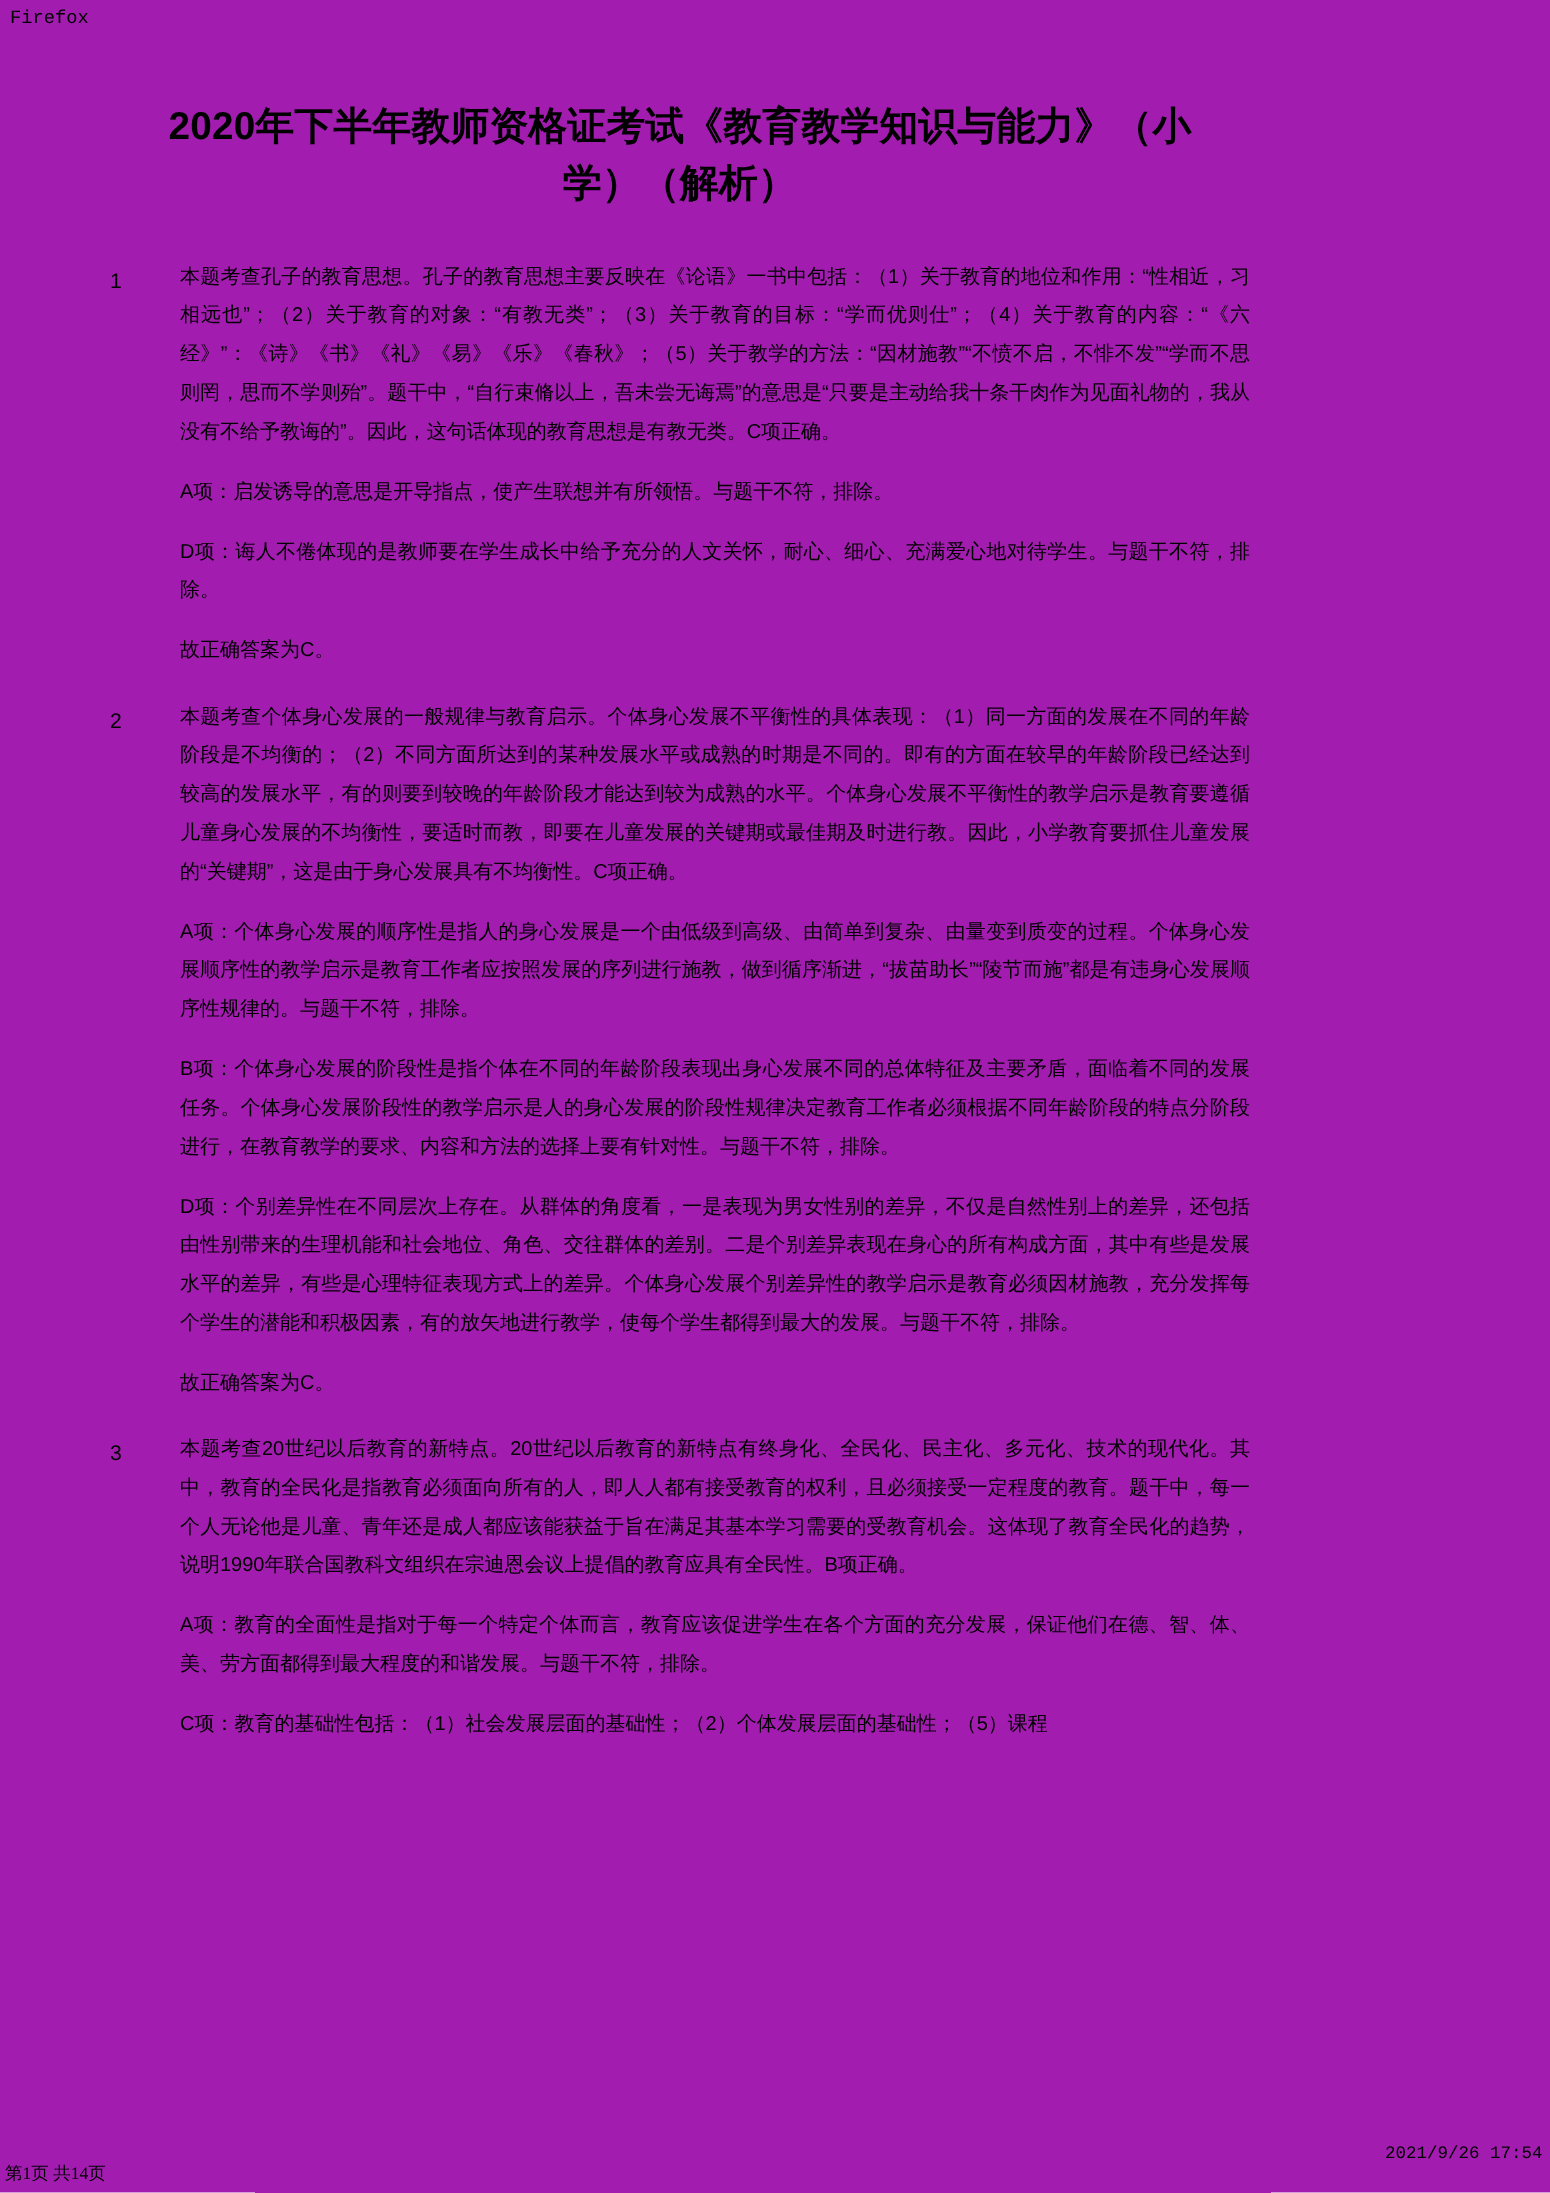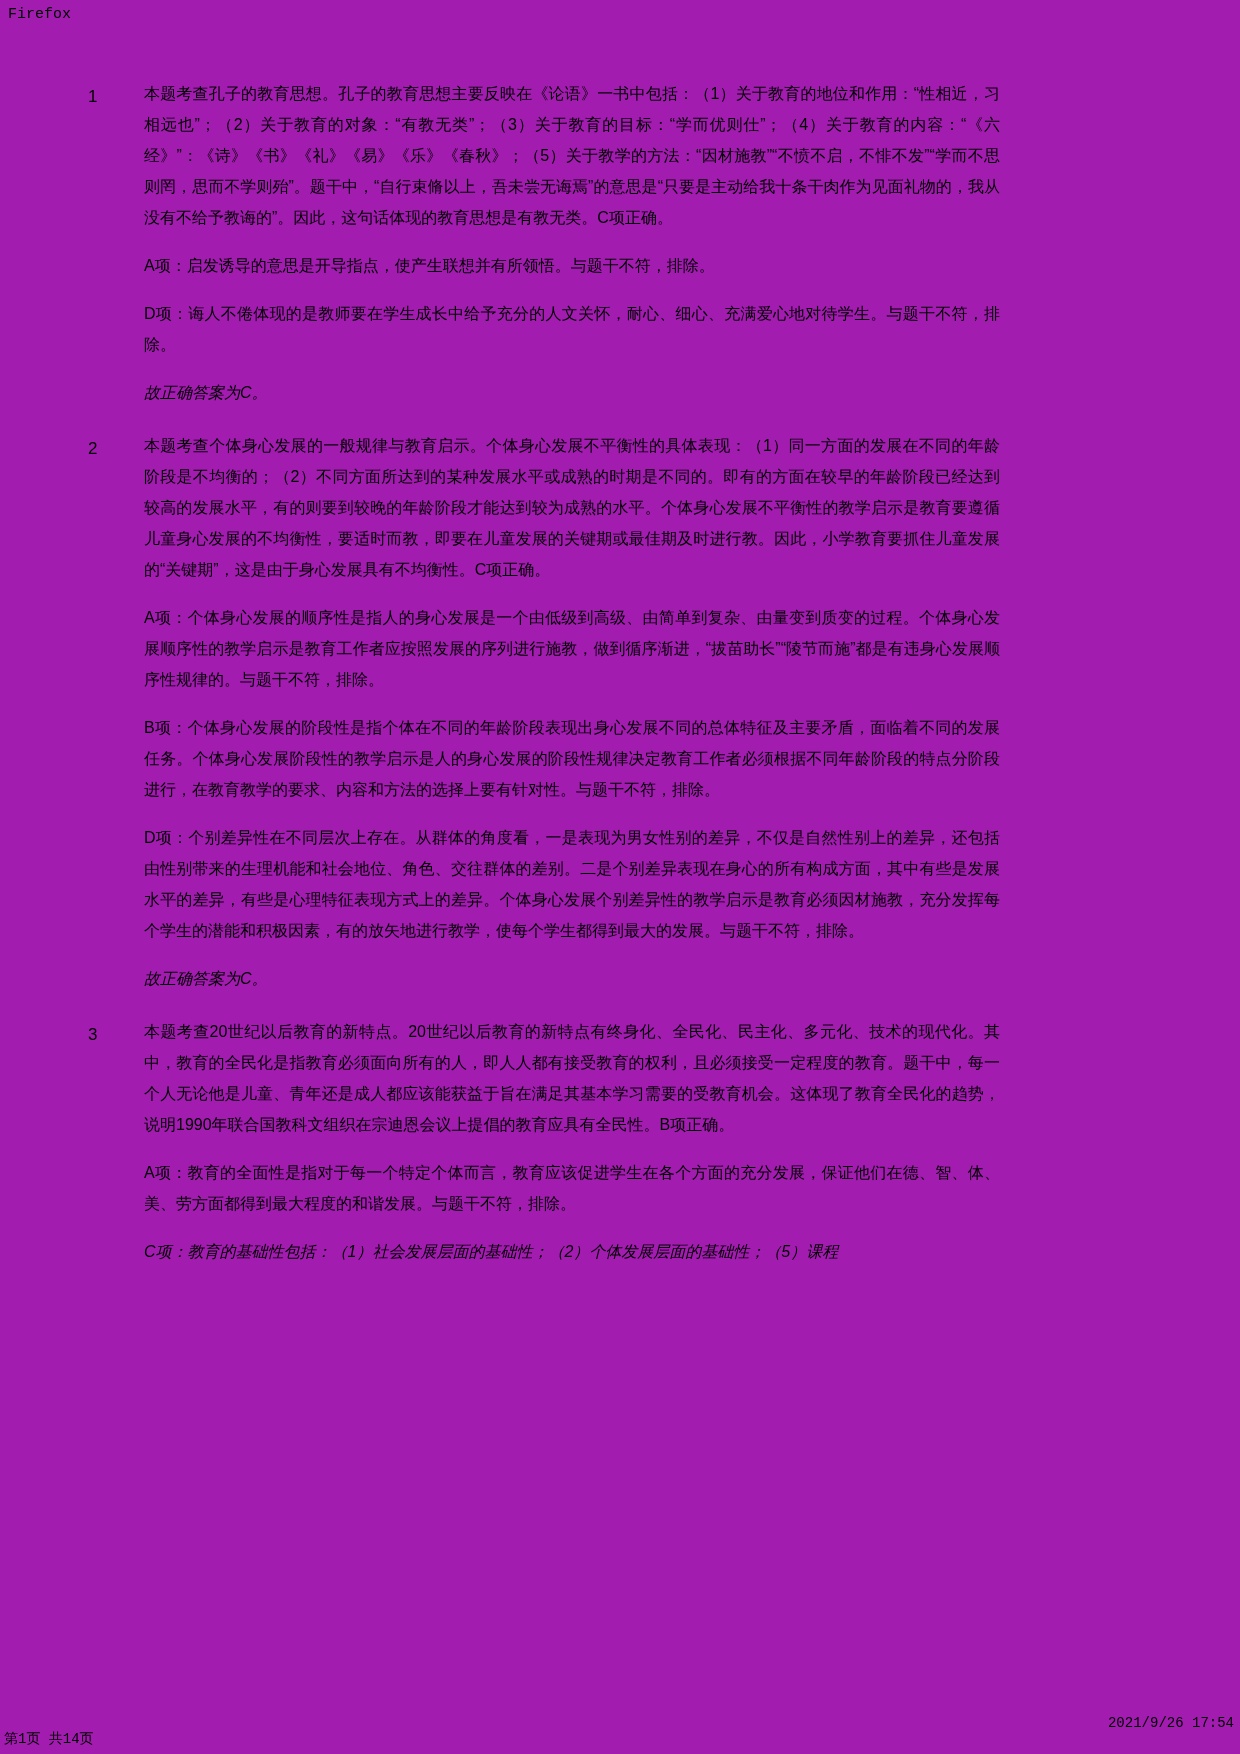--- a/index.html
+++ b/index.html
@@ -30,21 +30,21 @@
     position: absolute;
     left: 0;
     right: 0;
     bottom: 6px;
     height: 20px;
   }
   .footer-left {
     position: absolute;
     left: 4px;
     bottom: 0;
-    font-family: Liberation Mono, monospace;
+    font-family: Liberation Serif, serif;
     font-size: 14px;
     color: #000000;
     white-space: nowrap;
   }
   .footer-right {
     position: absolute;
     right: 6px;
     bottom: 17px;
     font-family: "Liberation Mono", "DejaVu Sans Mono", monospace;
     font-size: 14px;
@@ -88,35 +88,35 @@
     margin: 0 0 17px 0;
     font-size: 16px;
     line-height: 31px;
     color: #000000;
     text-align: justify;
     text-justify: inter-ideograph;
     letter-spacing: 0px;
   }
   p.para:last-child {
     margin-bottom: 0;
-    font-style: italic;
   }
   .spacer-q {
     height: 14px;
   }
 </style>
 </head>
 <body>
 
 <div class="page">
 
   <div class="browser-header">Firefox</div>
 
   <div class="doc">
 
+    <h1 class="doc-title">2020年下半年教师资格证考试《教育教学知识与能力》（小学）（解析）</h1>
 
     <div class="qblock">
       <div class="qnum">1</div>
       <div class="qbody">
         <p class="para">本题考查孔子的教育思想。孔子的教育思想主要反映在《论语》一书中包括：（1）关于教育的地位和作用：“性相近，习相远也”；（2）关于教育的对象：“有教无类”；（3）关于教育的目标：“学而优则仕”；（4）关于教育的内容：“《六经》”：《诗》《书》《礼》《易》《乐》《春秋》；（5）关于教学的方法：“因材施教”“不愤不启，不悱不发”“学而不思则罔，思而不学则殆”。题干中，“自行束脩以上，吾未尝无诲焉”的意思是“只要是主动给我十条干肉作为见面礼物的，我从没有不给予教诲的”。因此，这句话体现的教育思想是有教无类。C项正确。</p>
         <p class="para">A项：启发诱导的意思是开导指点，使产生联想并有所领悟。与题干不符，排除。</p>
         <p class="para">D项：诲人不倦体现的是教师要在学生成长中给予充分的人文关怀，耐心、细心、充满爱心地对待学生。与题干不符，排除。</p>
         <p class="para">故正确答案为C。</p>
       </div>
     </div>

